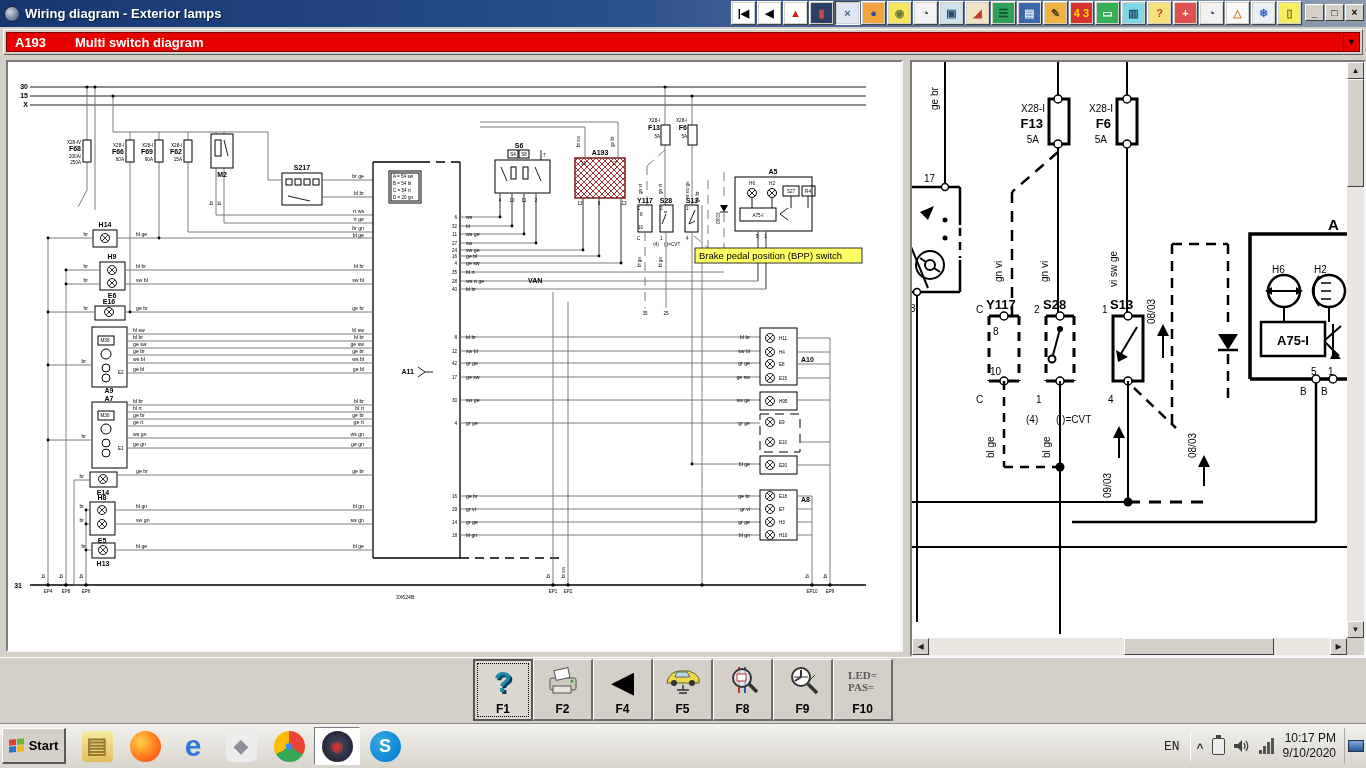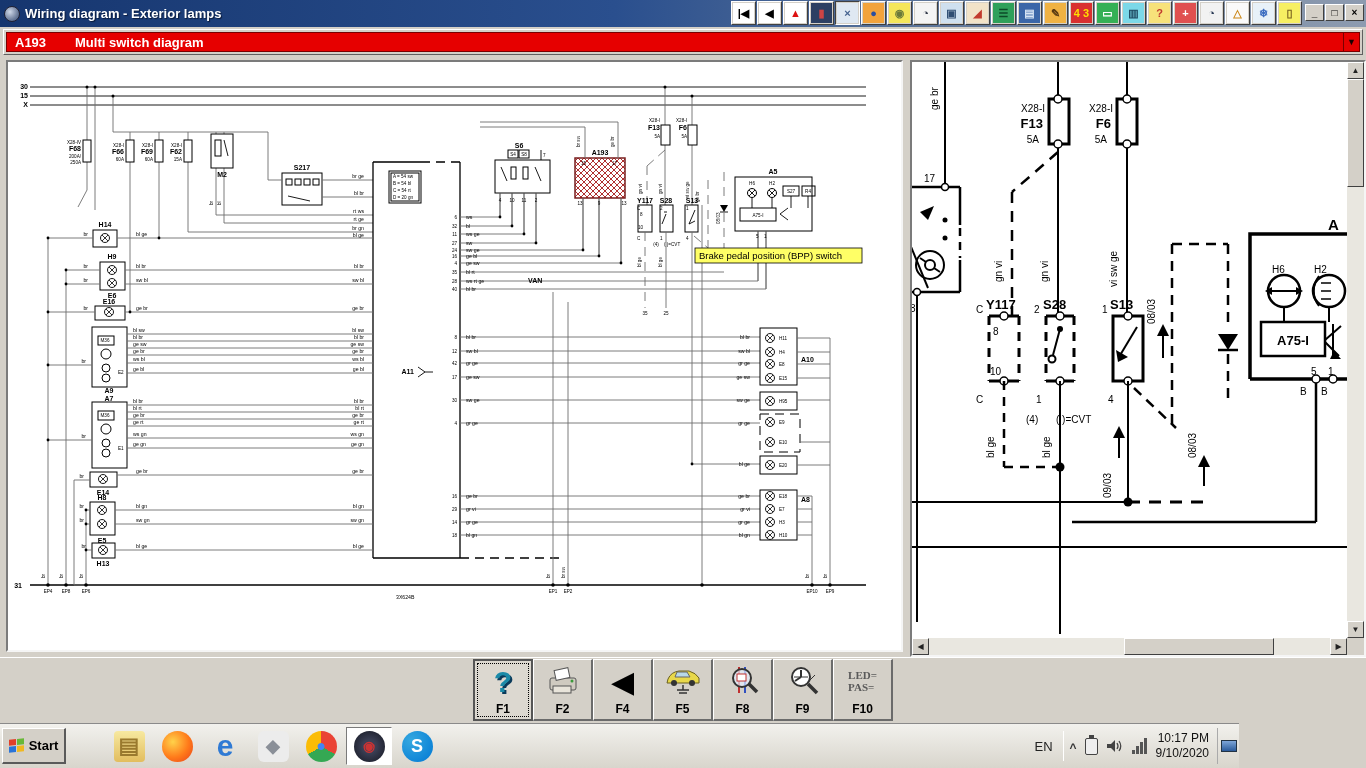--- a/index.html
+++ b/index.html
@@ -81,33 +81,33 @@
   #fkeys { position:absolute; left:0; top:657px; width:1366px; height:66px; background:#d4d0c8; border-top:1px solid #fff; }
   #fkeys-row { position:absolute; left:473px; top:1px; display:flex; }
   .fk { width:60px; height:62px; background:#d4d0c8; position:relative; cursor:pointer;
     border-top:1px solid #fff; border-left:1px solid #fff; border-right:2px solid #6b6b6b; border-bottom:2px solid #6b6b6b; }
   .fk.active { border:2px solid #555; outline:1px dotted #000; outline-offset:-5px; background:#dcd8d0; }
   .fk-icon { position:absolute; left:0; top:2px; width:100%; height:38px; display:flex; align-items:center; justify-content:center; }
   .fk-label { position:absolute; bottom:3px; width:100%; text-align:center; font-size:12px; font-weight:bold; color:#000; }
   .ledpas { font-size:11px; font-weight:bold; color:#5a5a5a; line-height:12px; text-align:left;font-family:Liberation Serif, serif; }
 
   
-  #taskbar { position:absolute; left:0; top:723px; width:1239px; height:45px;
-    background:linear-gradient(#f2f1ed,#d8d5cc); border-top:1px solid #8a8a8a; display:flex; align-items:center;gap:32px; }
+  #taskbar { position:absolute; left:0; top:723px; width:1366px; height:45px;
+    background:linear-gradient(#f2f1ed,#d8d5cc); border-top:1px solid #8a8a8a; display:flex; align-items:center; }
   #start-btn { margin-left:2px; width:64px; height:36px; background:#d4d0c8; display:flex; align-items:center; justify-content:center; cursor:pointer;
     border-top:1px solid #fff; border-left:1px solid #fff; border-right:2px solid #5a5a5a; border-bottom:2px solid #5a5a5a; }
   #start-flag { width:16px; height:14px; display:grid; grid-template-columns:7px 7px; grid-template-rows:6px 6px; gap:1px; transform:skewY(-6deg); margin-right:4px; }
   #start-flag i { display:block; }
   #start-label { font-weight:bold; font-size:13px; }
   #quicklaunch { display:flex; margin-left:8px; }
   .ql { width:46px; height:38px; margin-right:2px; background:transparent; border:none; display:flex; align-items:center; justify-content:center; cursor:pointer; }
   .ql.pressed { background:#fff; border-top:1px solid #7a7a7a; border-left:1px solid #7a7a7a; border-right:1px solid #fff; border-bottom:1px solid #fff; }
   .ql-glyph { width:31px; height:31px; display:flex; align-items:center; justify-content:center; font-weight:bold; font-size:20px; }
   #tray { margin-left:auto; display:flex; align-items:center; height:100%; }
-  #tray-lang { font-size:13px; color:#222; margin-right:10px; }
+  #tray-lang { font-size:13px; color:#222; margin-right:10px;font-family:Liberation Mono, monospace; }
   #tray-sep { width:1px; height:30px; background:#9a9a9a; border-right:1px solid #fff; margin-right:6px; }
   .tray-ic { margin-right:8px; display:flex; align-items:center; justify-content:center; color:#333; }
   #chevron { font-size:12px; font-weight:bold; transform:translateY(2px); }
   #battery { width:13px; height:17px; border:1.5px solid #444; border-radius:2px; position:relative; background:#eee; }
   #battery:before { content:""; position:absolute; top:-4px; left:3px; width:5px; height:3px; background:#444; }
   #net { display:flex; align-items:flex-end; height:16px; }
   #net i { width:3px; background:#555; margin-right:1px; display:block; }
   #clock { text-align:right; font-size:12px; color:#111; line-height:15px; margin-right:8px; }
   #show-desktop { width:22px; height:36px; display:flex; align-items:center; justify-content:center; border-left:1px solid #aaa; cursor:pointer; }
   #show-desktop i { width:16px; height:12px; background:linear-gradient(#7ea6d8,#2a5a9a); border:1px solid #234; display:block; }

